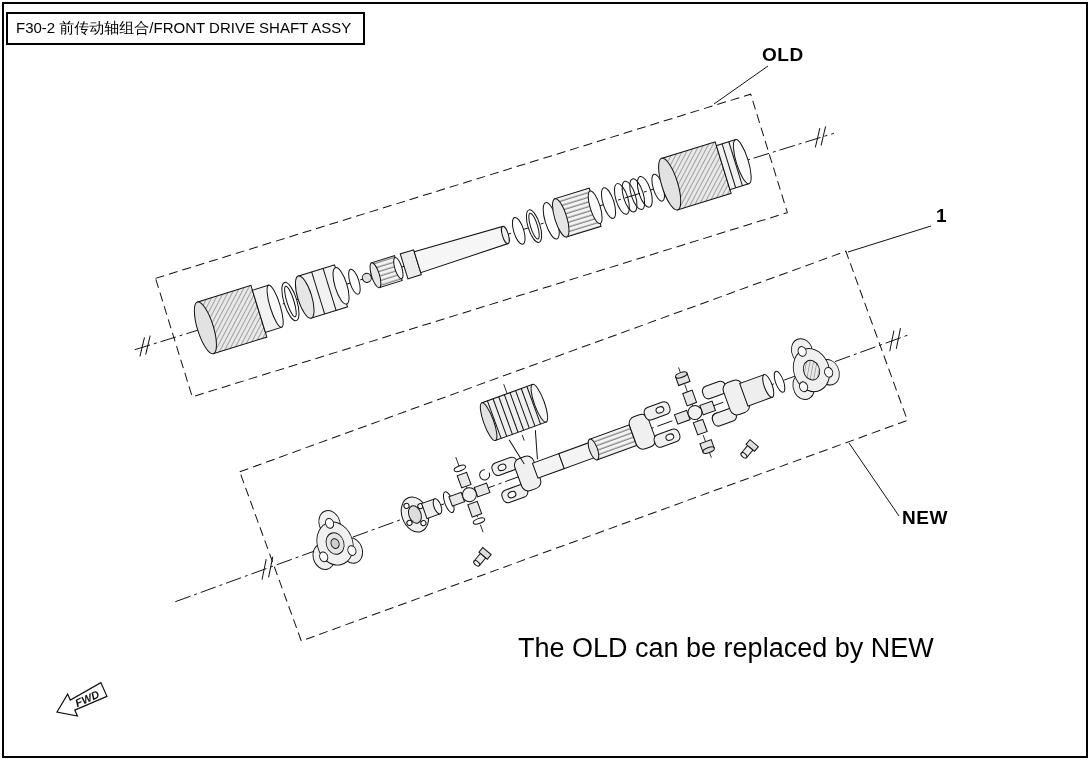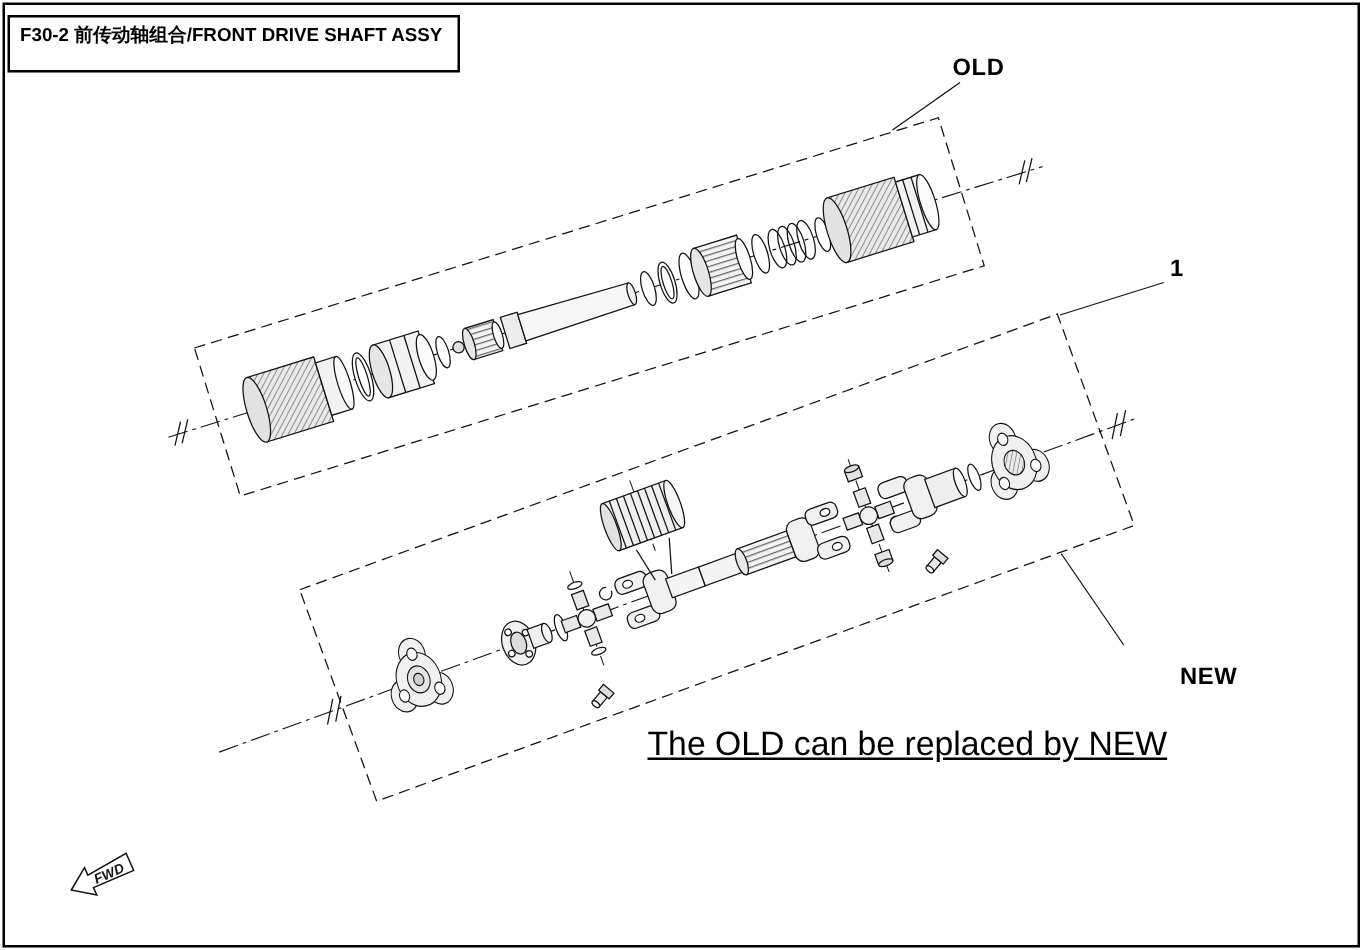--- a/index.html
+++ b/index.html
@@ -3,43 +3,43 @@
 <meta charset="utf-8">
 <style>
   html,body{margin:0;padding:0;}
   body{
     width:1090px;height:760px;position:relative;background:#ffffff;
     font-family:"Liberation Sans", sans-serif;color:#000;overflow:hidden;
   }
   .frame{position:absolute;inset:2px;border:2px solid #000;pointer-events:none;}
   .title-box{
     position:absolute;left:6px;top:12px;border:2px solid #000;background:#fff;
-    padding:5px 12px 18px 8px;font-size:15px;font-weight:bold;white-space:nowrap;z-index:5;
+    padding:5px 12px 5px 8px;font-size:15px;font-weight:normal;white-space:nowrap;z-index:5;
   }
   .label{
     position:absolute;font-size:19px;letter-spacing:0.5px;z-index:4;white-space:nowrap;font-weight:bold;
   }
   .caption{
     position:absolute;font-size:27px;z-index:4;white-space:nowrap;
   }
   svg{position:absolute;left:0;top:0;z-index:2;}
 </style>
 </head>
 <body>
 
 <div class="frame"></div>
 
 <div class="title-box">
   <span>F30-2 前传动轴组合/FRONT DRIVE SHAFT ASSY</span>
 </div>
 
 <div class="label" style="left:762px;top:44px;">OLD</div>
 <div class="label" style="left:936px;top:205px;">1</div>
-<div class="label" style="left:902px;top:531px;margin-left:42px;">NEW</div>
-<div class="caption" style="left:518px;top:580px;text-decoration:underline;">The OLD can be replaced by NEW</div>
+<div class="label" style="left:902px;top:507px;">NEW</div>
+<div class="caption" style="left:518px;top:633px;">The OLD can be replaced by NEW</div>
 
 <svg width="1090" height="760" viewBox="0 0 1090 760">
   <defs>
     <pattern id="knurl" width="4" height="4" patternUnits="userSpaceOnUse" patternTransform="rotate(45)">
       <rect width="4" height="4" fill="#e9e9e9"></rect>
       <line x1="0" y1="0" x2="0" y2="4" stroke="#555" stroke-width="1"></line>
     </pattern>
     <pattern id="spline" width="6" height="4.5" patternUnits="userSpaceOnUse">
       <rect width="6" height="4.5" fill="#f3f3f3"></rect>
       <line x1="0" y1="2" x2="6" y2="2" stroke="#666" stroke-width="1"></line>

